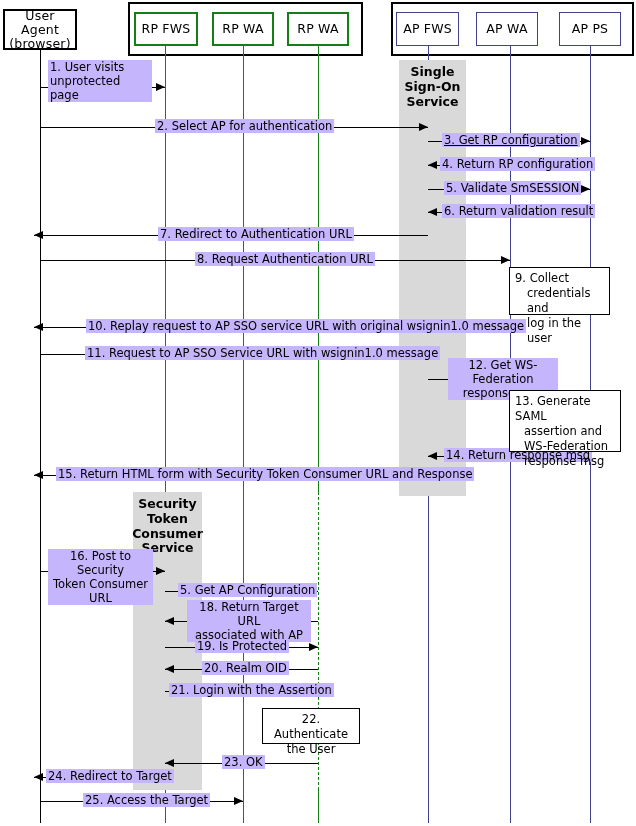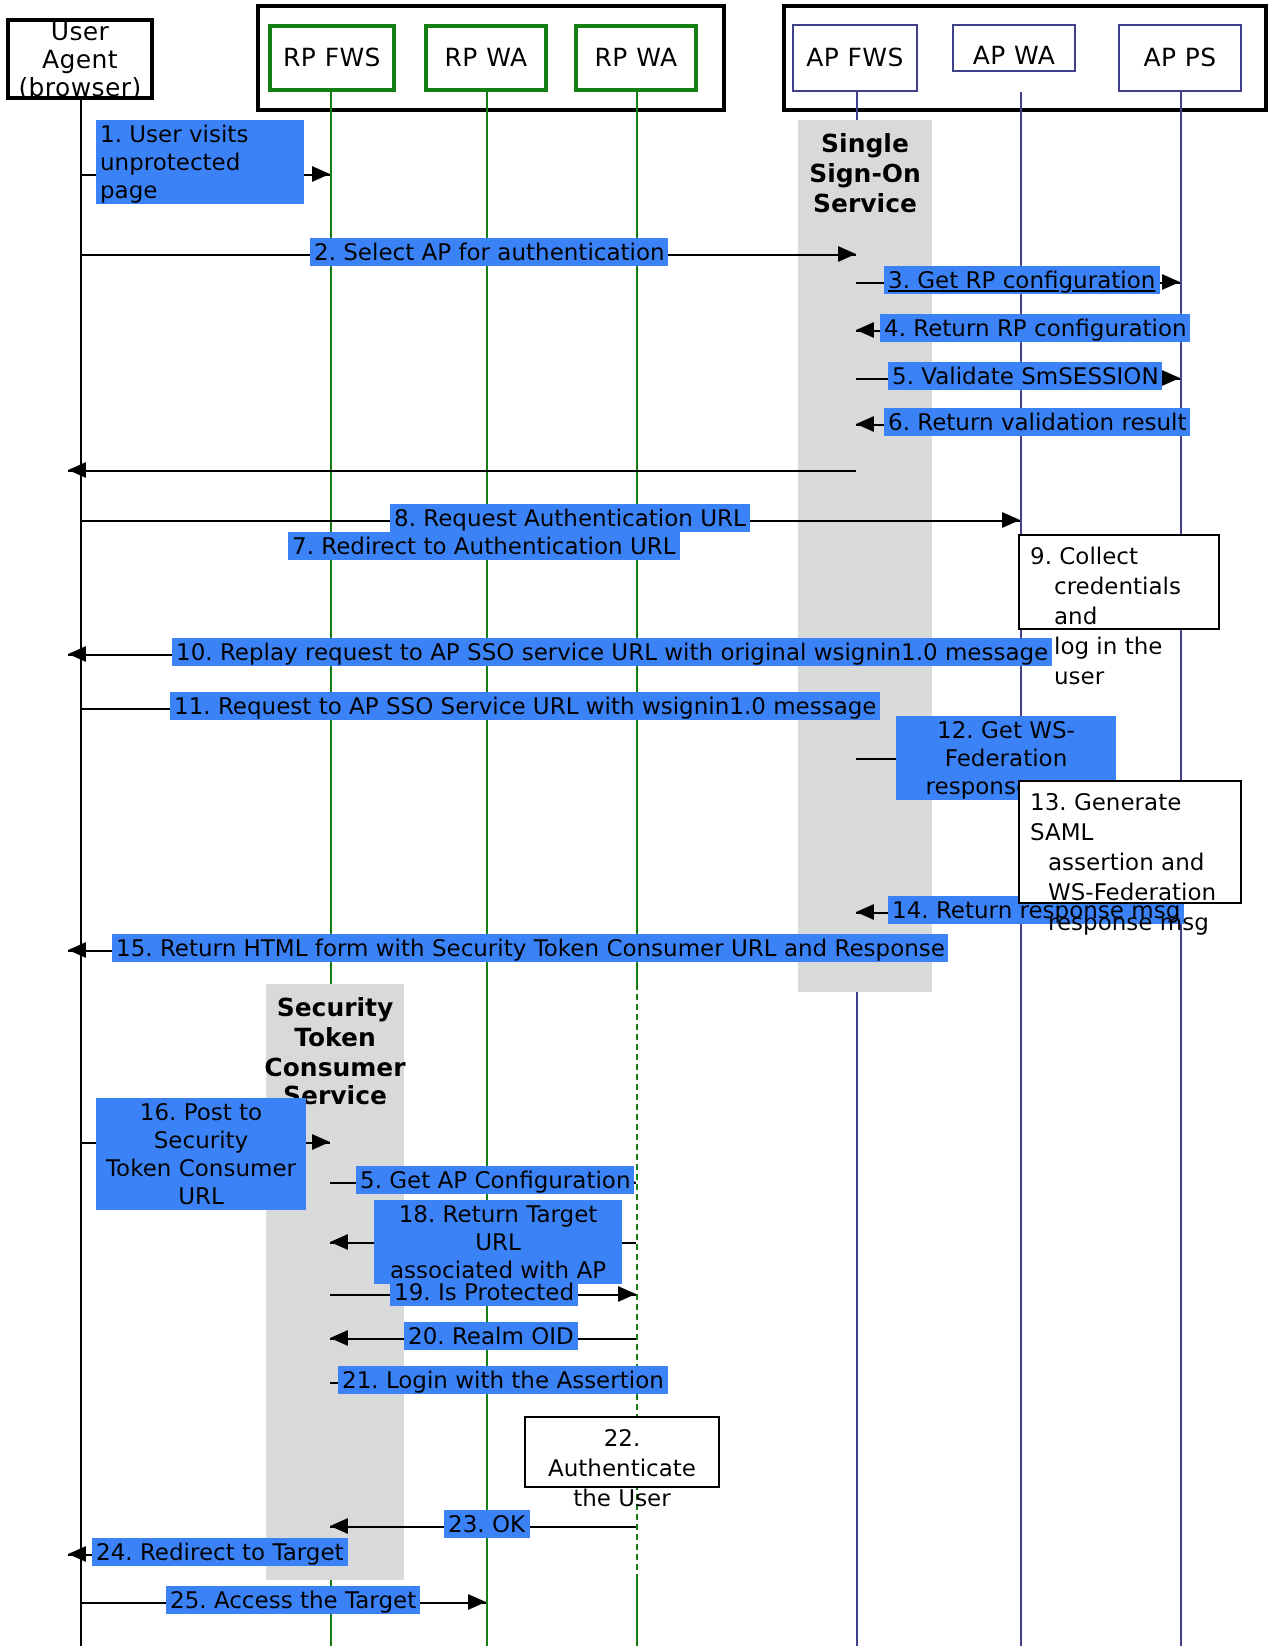--- a/index.html
+++ b/index.html
@@ -74,21 +74,21 @@
     position: absolute;
     width: 0; height: 0;
     top: -4.5px;
     border-top: 4.5px solid transparent;
     border-bottom: 4.5px solid transparent;
   }
   .arrowhead.right { border-left: 9px solid #000000; }
   .arrowhead.left  { border-right: 9px solid #000000; }
   .msg-label {
     position: absolute;
-    background: #3b82f6;
+    background: #c4b5fd;
     font-size: 11.5px;
     color: #000000;
     line-height: 1.22;
     white-space: nowrap;
     padding: 0 2px;
   }
   .msg-label.multiline { white-space: normal; text-align: center; }
 
   
   .note {
@@ -125,21 +125,21 @@
   </div>
 
   <div class="actor-box green" style="left:287px; top:12px; width:62px; height:34px;">
     <span>RP WA</span>
   </div>
 
   <div class="actor-box blue" style="left:396px; top:12px; width:63px; height:34px;">
     <span>AP FWS</span>
   </div>
 
-  <div class="actor-box blue" style="left:476px; top:12px; width:62px; height:24px;align-items:flex-end;">
+  <div class="actor-box blue" style="left:476px; top:12px; width:62px; height:34px;">
     <span>AP WA</span>
   </div>
 
   <div class="actor-box blue" style="left:559px; top:12px; width:62px; height:34px;">
     <span>AP PS</span>
   </div>
 
   <div class="lifeline black" style="left:40px; top:50px; height:773px;"></div>
 
   <div class="lifeline green" style="left:165px; top:46px; height:777px;"></div>
@@ -207,21 +207,21 @@
 
   <div class="msg" style="left:428px; top:212px; width:162px;">
     <div class="msg-line" style="width:162px;"></div>
     <div class="arrowhead left" style="left:0px;"></div>
     <div class="msg-label" style="left:14px; top:-8px;">6. Return validation result</div>
   </div>
 
   <div class="msg" style="left:34px; top:235px; width:394px;">
     <div class="msg-line" style="width:394px;"></div>
     <div class="arrowhead left" style="left:0px;"></div>
-    <div class="msg-label" style="left:110px; top:-8px;margin-top:39px;">7. Redirect to Authentication URL</div>
+    <div class="msg-label" style="left:124px; top:-8px;">7. Redirect to Authentication URL</div>
   </div>
 
   <div class="msg" style="left:40px; top:260px; width:470px;">
     <div class="msg-line" style="width:470px;"></div>
     <div class="arrowhead right" style="left:461px;"></div>
     <div class="msg-label" style="left:155px; top:-8px;">8. Request Authentication URL</div>
   </div>
 
   <div class="msg" style="left:34px; top:327px; width:394px;">
     <div class="msg-line" style="width:394px;"></div>

